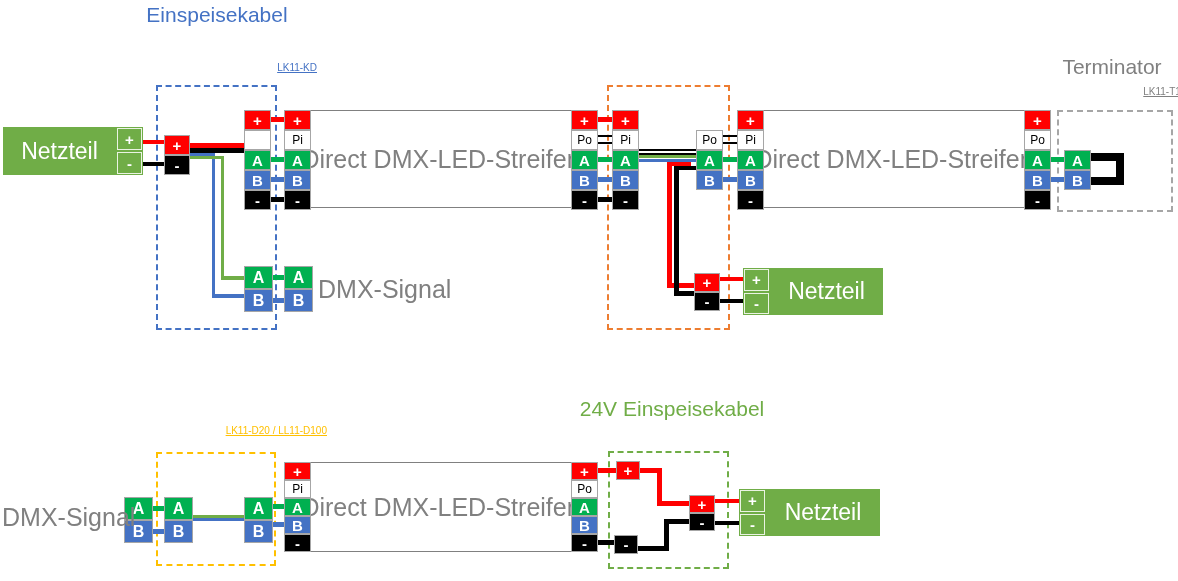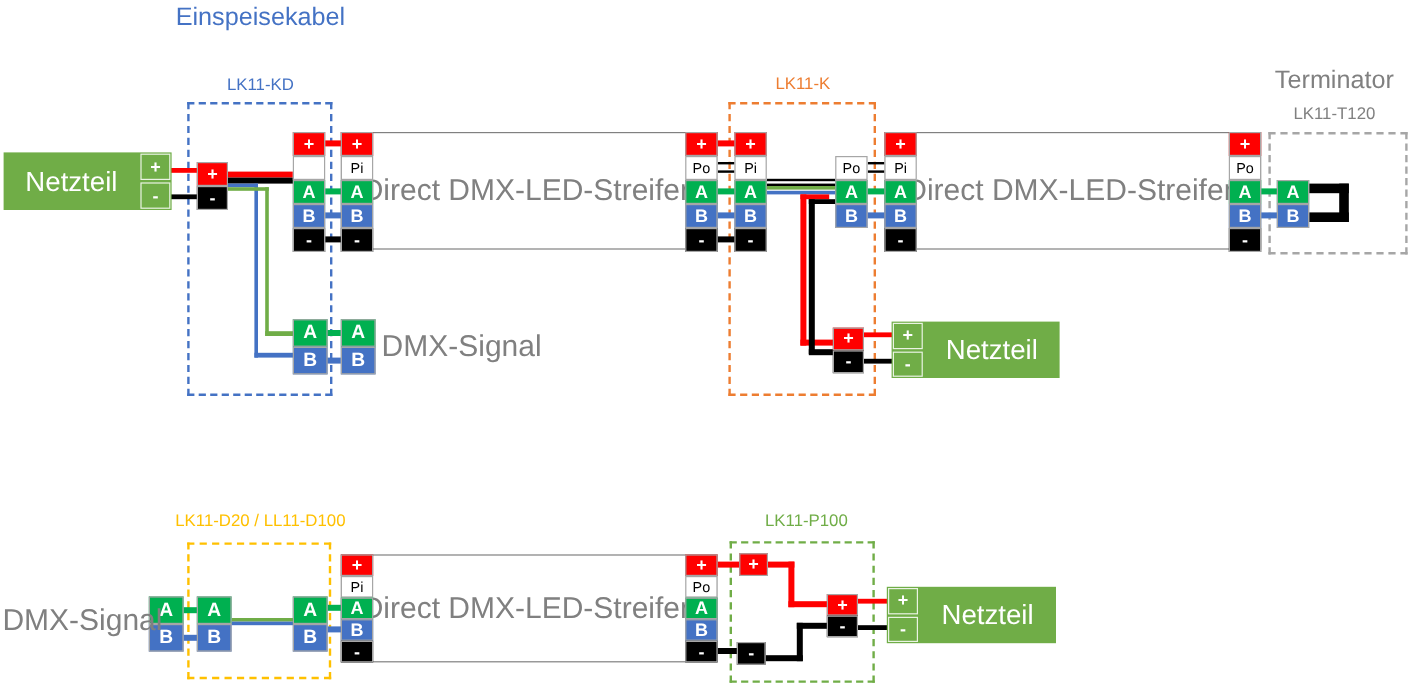--- a/index.html
+++ b/index.html
@@ -7,21 +7,21 @@
          font-family:"Liberation Sans",sans-serif;overflow:hidden;}
   
   .dash{position:absolute;border:2px dashed;box-sizing:border-box;background:transparent;}
   .dash.c-blue{border-color:#4472C4;}
   .dash.c-orange{border-color:#ED7D31;}
   .dash.c-gray{border-color:#A6A6A6;}
   .dash.c-yellow{border-color:#FFC000;}
   .dash.c-green{border-color:#70AD47;}
   
   .title{position:absolute;text-align:center;font-size:21px;line-height:28px;white-space:nowrap;}
-  .code{position:absolute;text-align:center;font-size:14px;white-space:nowrap;}
+  .code{position:absolute;text-align:right;font-size:10px;white-space:nowrap;text-decoration:underline;}
   .c-blue{color:#4472C4;} .c-orange{color:#ED7D31;} .c-gray{color:#808080;}
   .c-yellow{color:#FFC000;} .c-green{color:#70AD47;}
   
   .strip{position:absolute;border:1px solid #808080;background:#fff;box-sizing:border-box;
          display:flex;align-items:center;justify-content:center;}
   .strip-label{color:#808080;font-size:25px;white-space:nowrap;}
   
   .col{position:absolute;display:flex;flex-direction:column;}
   .c{width:27px;height:20px;box-sizing:border-box;border:1px solid #A6A6A6;
      display:flex;align-items:center;justify-content:center;
@@ -57,28 +57,27 @@
   <div class="dash c-orange" style="left:607px;top:85px;width:123px;height:245px;"></div>
   <div class="dash c-gray" style="left:1057px;top:110px;width:116px;height:102px;"></div>
   <div class="dash c-yellow" style="left:156px;top:452px;width:120px;height:114px;"></div>
   <div class="dash c-green" style="left:608px;top:451px;width:121px;height:118px;"></div>
 
   <div class="title c-blue" style="left:117px;top:1px;width:200px;">
     <div>Einspeisekabel</div>
   </div>
   <div class="code c-blue" style="left:117px;top:62px;width:200px;">LK11-KD</div>
 
-  <div class="code c-orange" style="left:559px;top:61px;width:220px;">LK11-K</div>
 
   <div class="title c-gray" style="left:1032px;top:53px;width:160px;">Terminator</div>
   <div class="code c-gray" style="left:1032px;top:86px;width:160px;">LK11-T120</div>
 
   <div class="code c-yellow" style="left:107px;top:425px;width:220px;">LK11-D20 / LL11-D100</div>
 
-  <div class="code c-green" style="left:562px;top:425px;width:220px;">LK11-P100</div>
+  <div class="title c-green" style="left:562px;top:395px;width:220px;">24V Einspeisekabel</div>
 
   <div class="strip" style="left:284px;top:110px;width:314px;height:98px;">
     <div class="strip-label">Direct DMX-LED-Streifen</div>
   </div>
   <div class="strip" style="left:737px;top:110px;width:314px;height:98px;">
     <div class="strip-label">Direct DMX-LED-Streifen</div>
   </div>
   <div class="strip" style="left:284px;top:462px;width:314px;height:90px;">
     <div class="strip-label">Direct DMX-LED-Streifen</div>
   </div>

